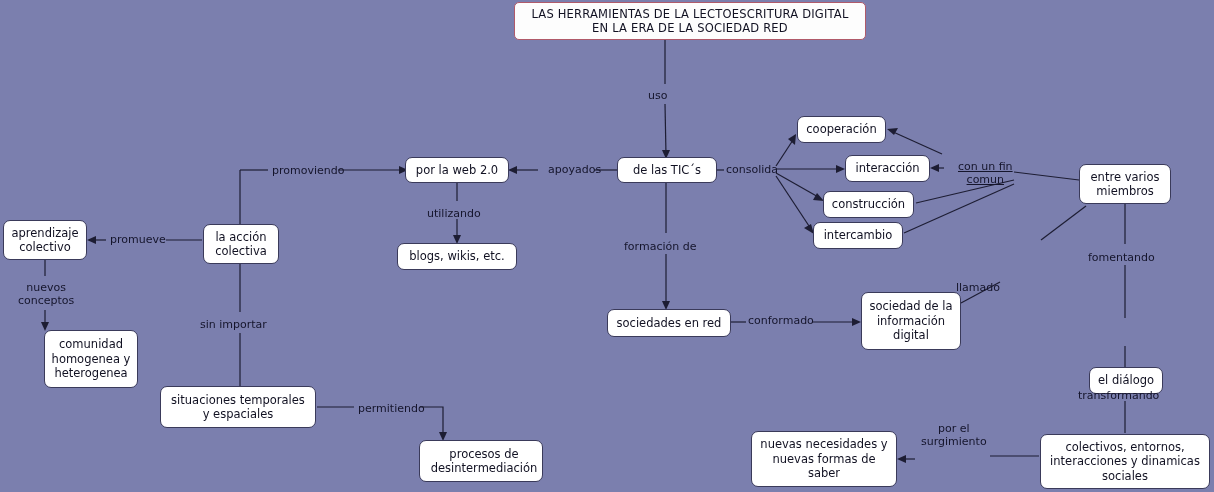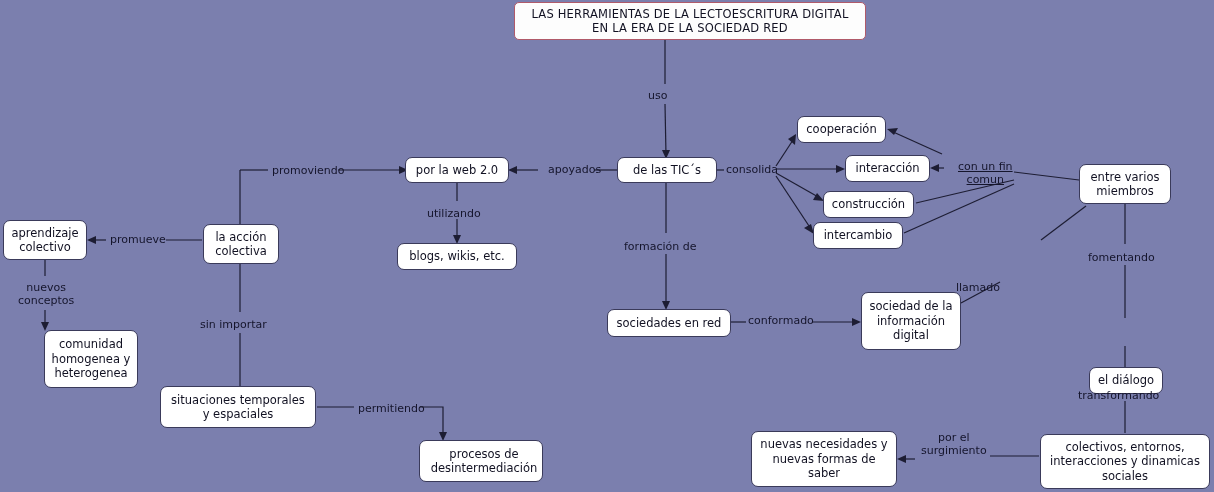--- a/index.html
+++ b/index.html
@@ -179,15 +179,15 @@
   <div class="linklabel" style="left:200px;top:318px;">sin importar</div>
   <div class="linklabel" style="left:358px;top:402px;">permitiendo</div>
   <div class="linklabel" style="left:624px;top:240px;">formación de</div>
   <div class="linklabel" style="left:748px;top:314px;">conformado</div>
   <div class="linklabel" style="left:726px;top:163px;">consolida</div>
   <div class="linklabel" style="left:958px;top:160px;text-decoration:underline;">con  un fin
 comun</div>
   <div class="linklabel" style="left:956px;top:245px;margin-top:36px;">llamado</div>
   <div class="linklabel" style="left:1088px;top:251px;">fomentando</div>
   <div class="linklabel" style="left:1078px;top:389px;">transformando</div>
-  <div class="linklabel" style="left:921px;top:431px;">por el
+  <div class="linklabel" style="left:921px;top:422px;">por el
 surgimiento</div>
 </div>
 
 </body></html>

